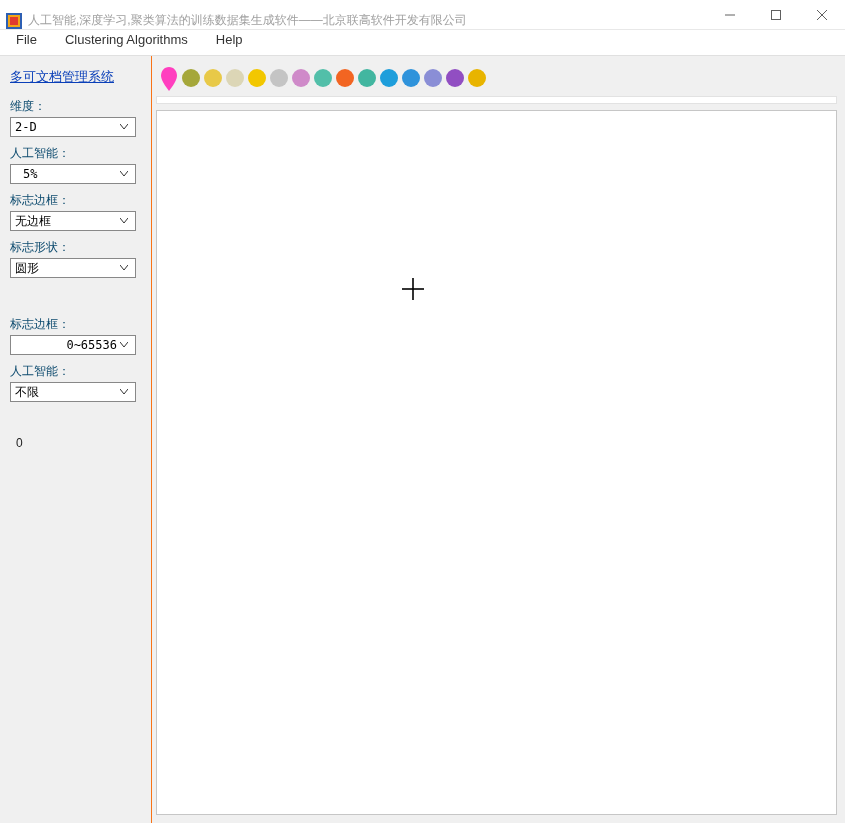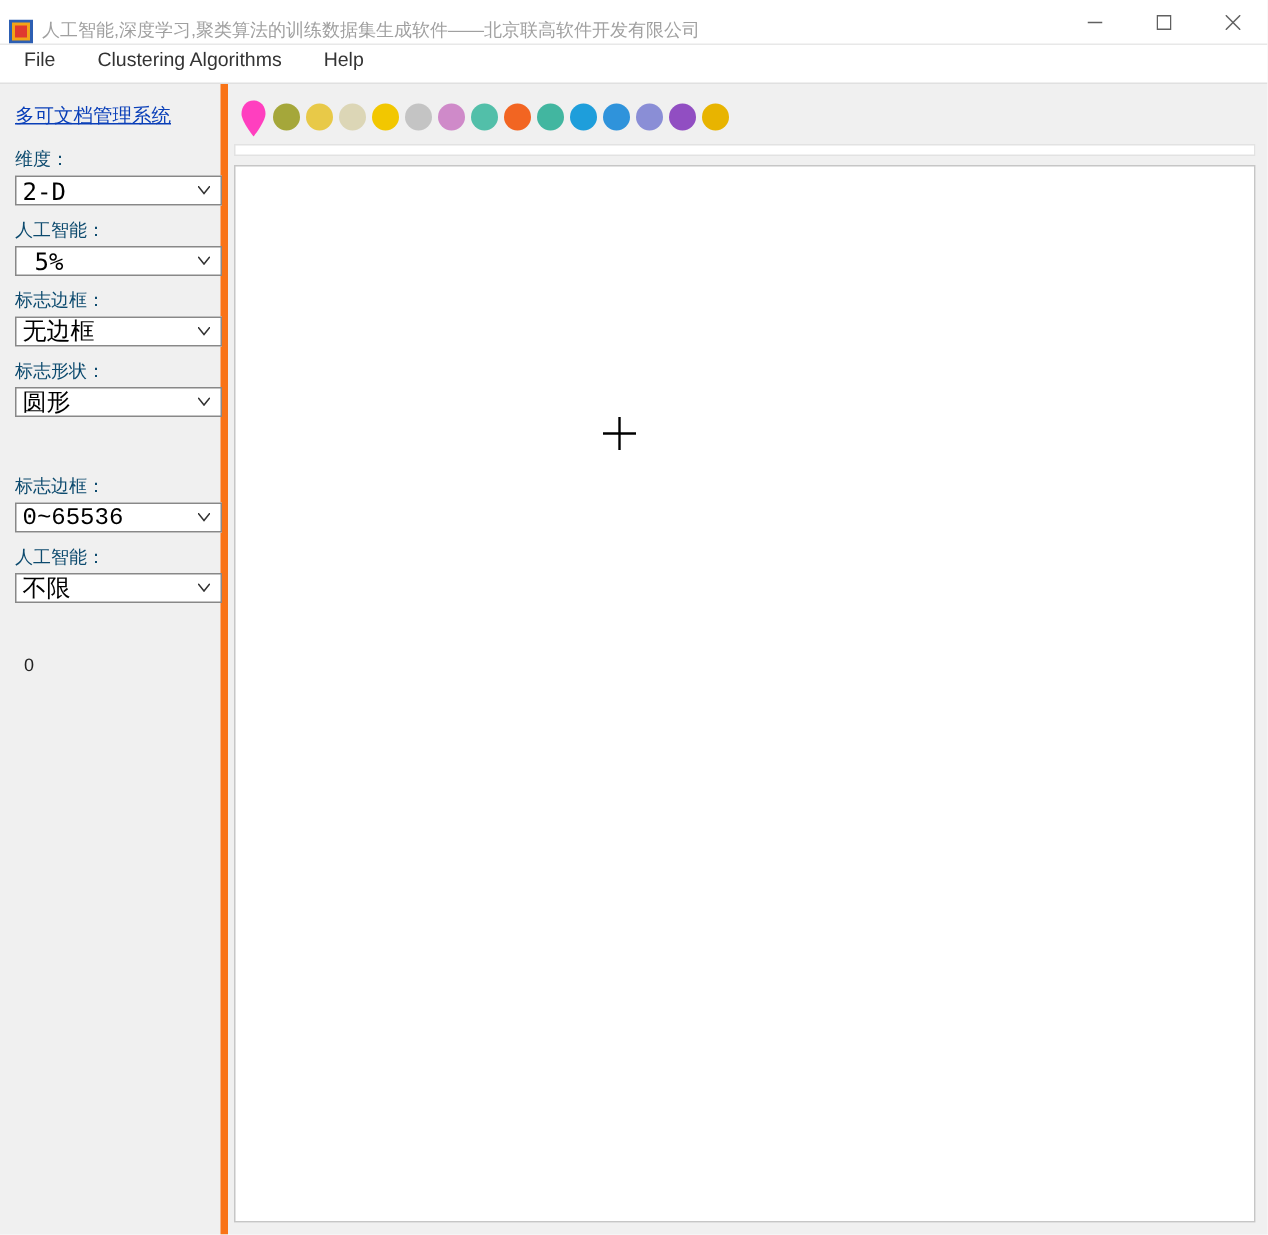--- a/index.html
+++ b/index.html
@@ -63,21 +63,21 @@
   }
 
   
   .main {
     display: flex;
     height: calc(100% - 56px);
   }
   .sidebar {
     width: 152px;
     background: #f0f0f0;
-    border-right: 5px solid #f97316;
+    border-right: 1px solid #f97316;
     padding: 12px 10px 10px 10px;
     display: flex;
     flex-direction: column;
   }
   .link-top {
     color: #0a3fb8;
     text-decoration: underline;
     font-size: 13px;
     margin-bottom: 12px;
     cursor: pointer;
@@ -86,29 +86,29 @@
   .field {
     margin-bottom: 2px;
   }
   .field-label {
     font-size: 12px;
     color: #0c4a6e;
     margin-bottom: 2px;
     font-family: "SimSun","Microsoft YaHei",sans-serif;
   }
   .select {
-    width: 138px;
+    width: 126px;
     height: 20px;
     background: #ffffff;
     border: 1px solid #888;
     display: flex;
     align-items: center;
     justify-content: space-between;
     padding: 0 4px 0 4px;
-    font-size: 16px;
+    font-size: 12px;
     font-family: "SimSun", monospace;
     cursor: pointer;
     margin-bottom: 6px;
   }
   .select .chev {
     width: 14px; height: 14px;
     display:flex; align-items:center; justify-content:center;
   }
   .gap { height: 30px; }
 
@@ -256,21 +256,21 @@
             </svg>
         </span>
       </div>
     </div>
 
     <div class="gap"></div>
 
     <div class="field">
       <div class="field-label">标志边框：</div>
       <div class="select" style="justify-content:space-between;">
-        <span style="flex:1;text-align:left;font-family:Liberation Mono, monospace;">0~65536</span>
+        <span style="flex:1;text-align:right;">0~65536</span>
         <span class="chev">
           <svg width="8" height="6" viewBox="0 0 8 6">
               <path d="M0 0 L4 5 L8 0" fill="none" stroke="#333" stroke-width="1"></path>
             </svg>
         </span>
       </div>
     </div>
 
     <div class="field">
       <div class="field-label">人工智能：</div>

